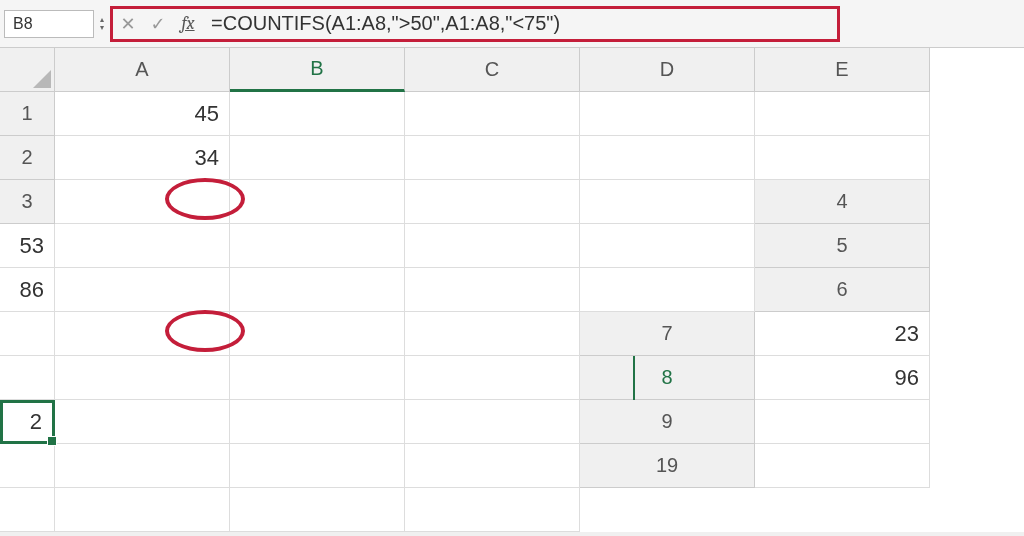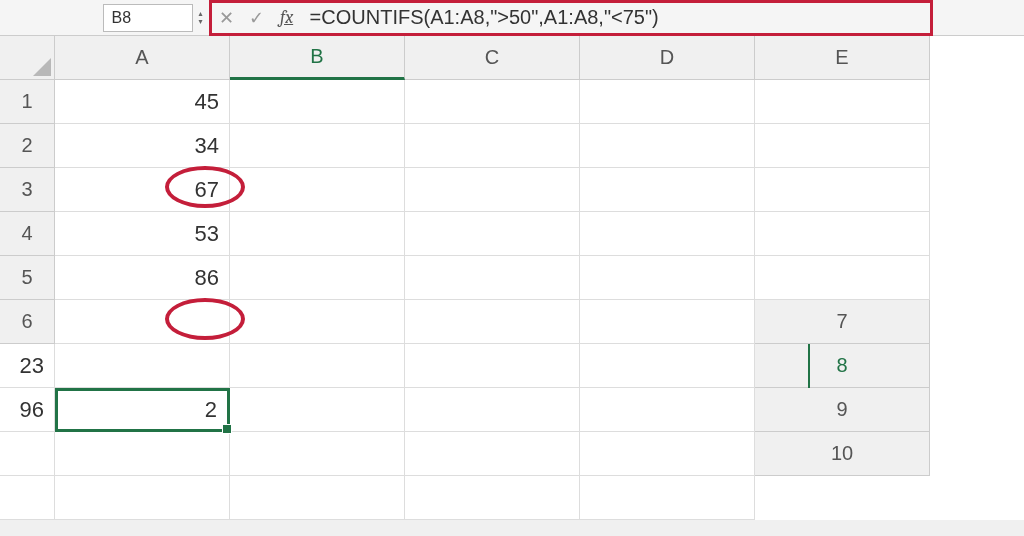--- a/index.html
+++ b/index.html
@@ -12,23 +12,22 @@
       background: #f0f0f0;
       width: 1024px;
       height: 536px;
       overflow: hidden;
     }
     .formula-bar {
       display: flex;
       align-items: center;
       background: #f5f5f5;
       border-bottom: 1px solid #ccc;
-      height: 36px;
-      padding-left: 12px;
-      justify-content: center;
+      height: 48px;
+      padding-left: 4px;
     }
     .name-box {
       width: 90px;
       background: white;
       border: 1px solid #bbb;
       height: 28px;
       display: flex;
       align-items: center;
       padding-left: 8px;
       font-size: 16px;
@@ -210,21 +209,20 @@
     <div class="cell"></div>
 
     <div class="row-header">2</div>
     <div class="cell">34</div>
     <div class="cell"></div>
     <div class="cell"></div>
     <div class="cell"></div>
     <div class="cell"></div>
 
     <div class="row-header">3</div>
-    <div class="cell">67</div>
     <div class="cell"></div>
     <div class="cell"></div>
     <div class="cell"></div>
     <div class="cell"></div>
 
     <div class="row-header">4</div>
     <div class="cell">53</div>
     <div class="cell"></div>
     <div class="cell"></div>
     <div class="cell"></div>
@@ -257,21 +255,21 @@
     <div class="cell"></div>
     <div class="cell"></div>
 
     <div class="row-header">9</div>
     <div class="cell"></div>
     <div class="cell"></div>
     <div class="cell"></div>
     <div class="cell"></div>
     <div class="cell"></div>
 
-    <div class="row-header">10</div>
+    <div class="row-header">19</div>
     <div class="cell"></div>
     <div class="cell"></div>
     <div class="cell"></div>
     <div class="cell"></div>
     <div class="cell"></div>
   </div>
 
   <div class="circle-overlay circle1"></div>
   <div class="circle-overlay circle2"></div>
 </div>

